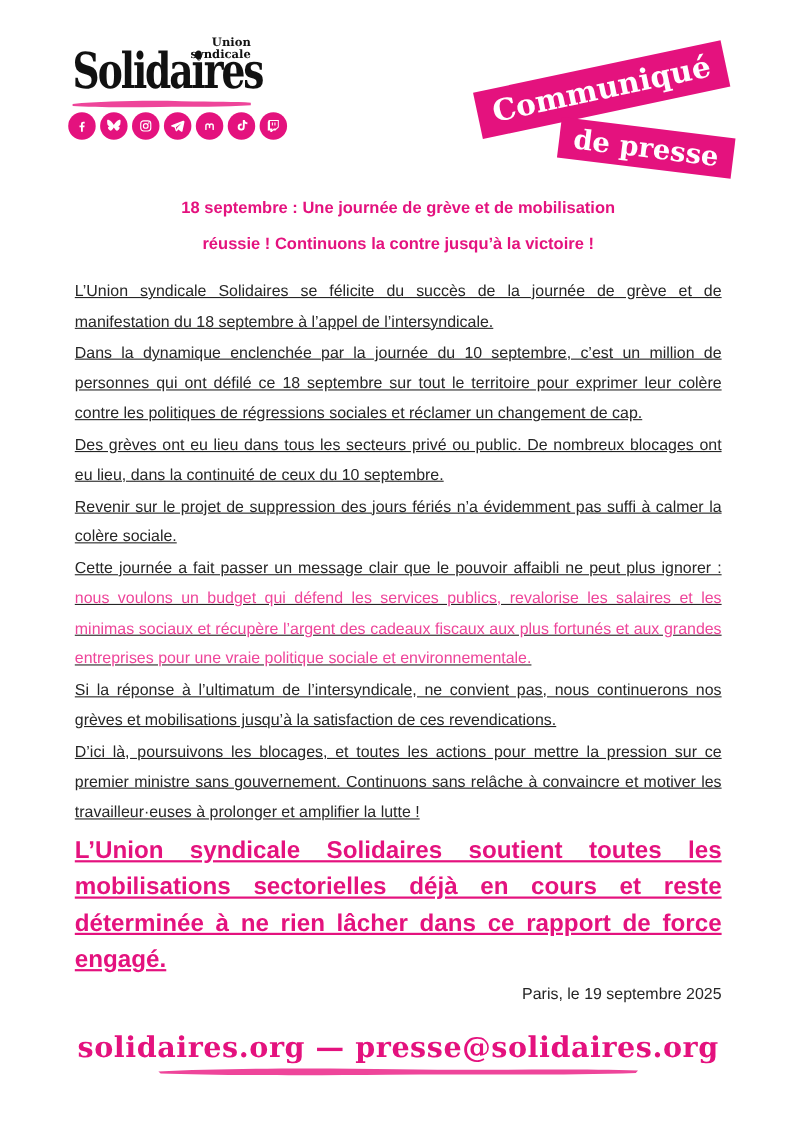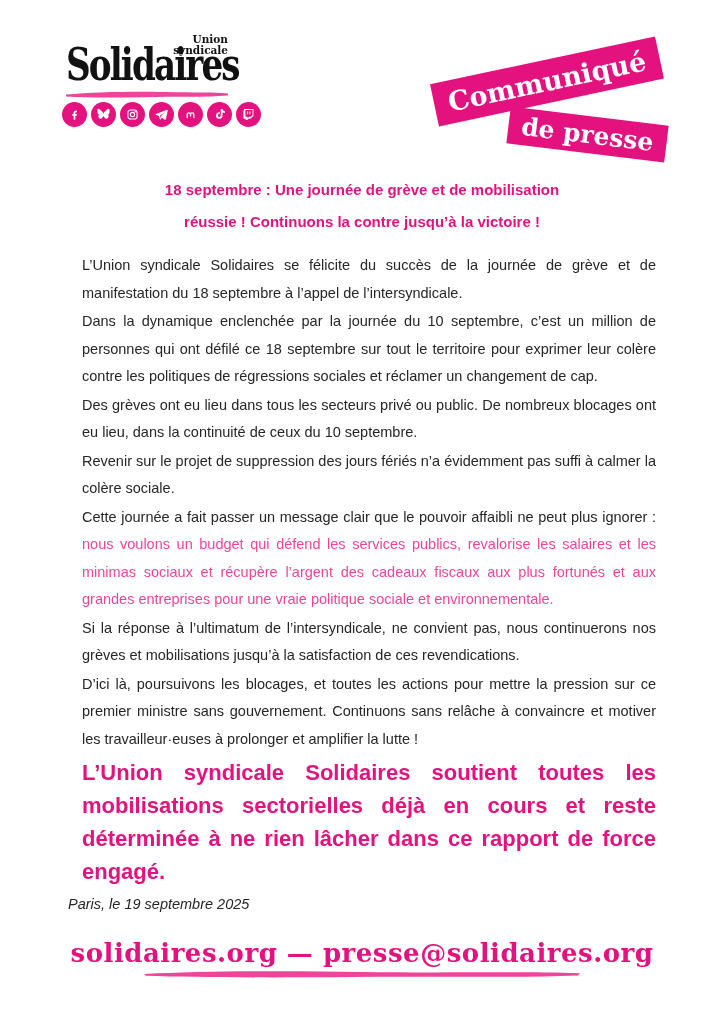--- a/index.html
+++ b/index.html
@@ -71,32 +71,33 @@
     text-align:center;
     color:var(--accent);
     font-size:15px;font-weight:bold;
     line-height:32px;
     margin-bottom:14px;
   }
   .article-body p{
     font-size:14.5px;
     line-height:27.5px;
     text-align:justify;
-    margin:0 0 1px 14px;
+    margin:0 0 1px 0;
+    text-decoration:underline;
   }
   .article-body .pink{color:var(--accent-light);}
   .article-body p.closing{
     color:var(--accent);
     font-weight:bold;
     font-size:22px;
     line-height:33px;
     margin-top:3px;
   }
   .dateline{
-    font-style:italic;
+    text-align:right;
     font-size:14.5px;
     margin-top:8px;
   }
 
   
   .footer{
     position:absolute;left:0;right:0;top:938px;
     text-align:center;
   }
   .footer-contact{

